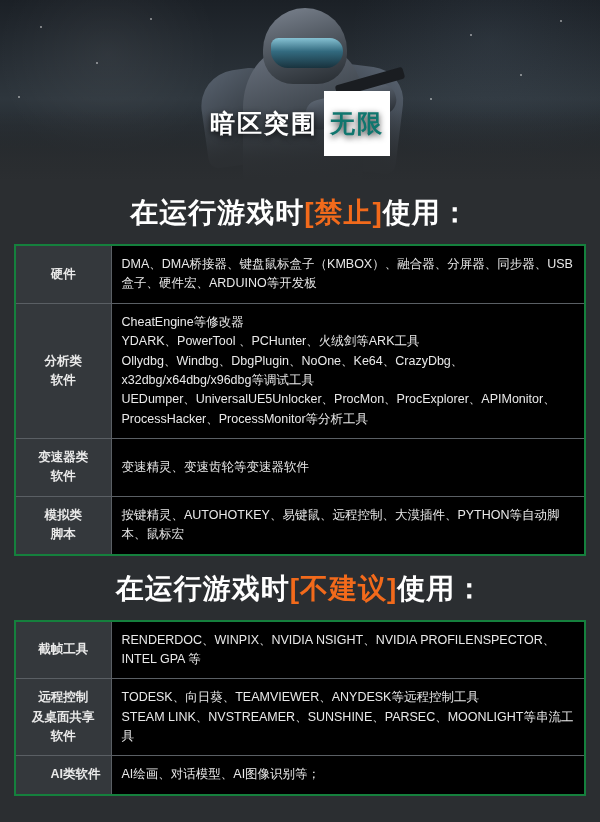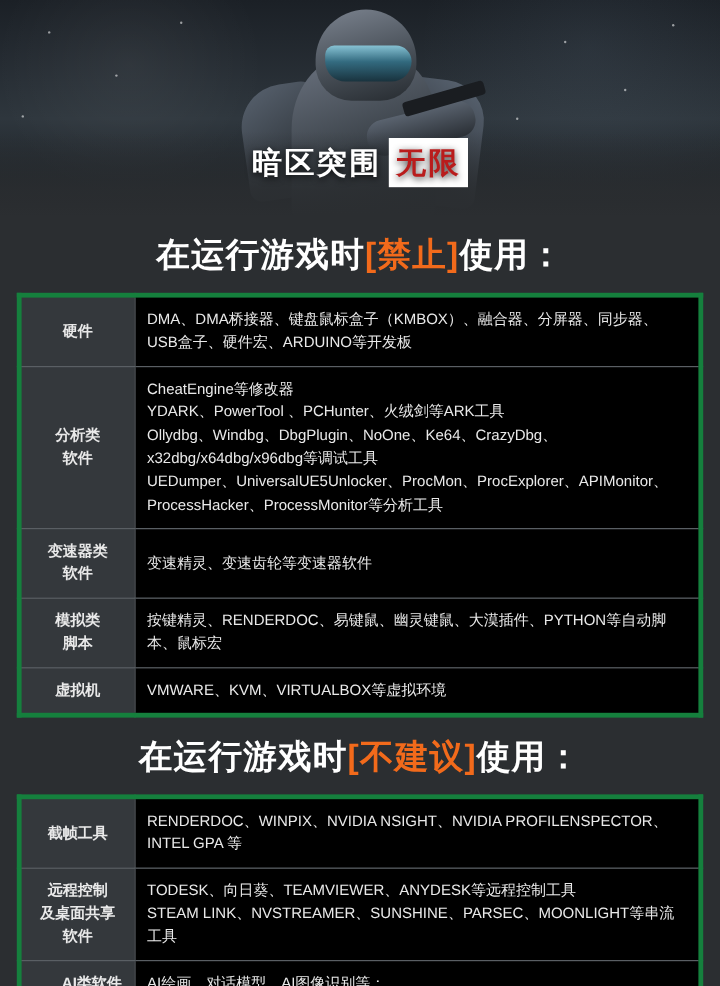--- a/index.html
+++ b/index.html
@@ -114,22 +114,22 @@
     text-align: center;
     font-size: 25px;
     font-weight: bold;
     letter-spacing: 2px;
     color: #ffffff;
     text-shadow: 0 2px 6px rgba(0,0,0,.8);
   }
   .hero-logo .mark {
     display: inline-block;
     background: #ffffff;
-    color: #b91c1c;
-    padding: 4px 6px;
+    color: #0f766e;
+    padding: 16px 6px;
     margin-left: 6px;
   }
 
   
   .sheet {
     padding: 0 14px;
   }
   .section-title {
     text-align: center;
     font-size: 28px;
@@ -137,21 +137,21 @@
     color: #ffffff;
     letter-spacing: 1px;
     padding: 14px 0 12px;
   }
   .section-title .hl { color: #f26a1b; }
 
   table.rules {
     width: 100%;
     border-collapse: collapse;
     background: #2f3337;
-    border: 4px solid #15803d;
+    border: 2px solid #15803d;
   }
   table.rules td {
     border: 1px solid #5a5f64;
     padding: 9px 10px;
     vertical-align: middle;
     font-size: 12.5px;
     line-height: 1.55;
     color: #e9e9e9;
   }
   td.cat {
@@ -217,25 +217,21 @@
 UEDumper、UniversalUE5Unlocker、ProcMon、ProcExplorer、APIMonitor、ProcessHacker、ProcessMonitor等分析工具</td>
       </tr>
       <tr>
         <td class="cat" style="white-space: pre-line;">变速器类
 软件</td>
         <td class="items" style="white-space: pre-line;">变速精灵、变速齿轮等变速器软件</td>
       </tr>
       <tr>
         <td class="cat" style="white-space: pre-line;">模拟类
 脚本</td>
-        <td class="items" style="white-space: pre-line;">按键精灵、RENDERDOC、易键鼠、幽灵键鼠、大漠插件、PYTHON等自动脚本、鼠标宏</td>
-      </tr>
-      <tr>
-        <td class="cat" style="white-space: pre-line;">虚拟机</td>
-        <td class="items" style="white-space: pre-line;">VMWARE、KVM、VIRTUALBOX等虚拟环境</td>
+        <td class="items" style="white-space: pre-line;">按键精灵、AUTOHOTKEY、易键鼠、远程控制、大漠插件、PYTHON等自动脚本、鼠标宏</td>
       </tr>
     </tbody>
   </table>
 
   <div class="section-title">
     <span>在运行游戏时</span><span class="hl">[不建议]</span><span>使用：</span>
   </div>
 
   <table class="rules">
     <tbody>

